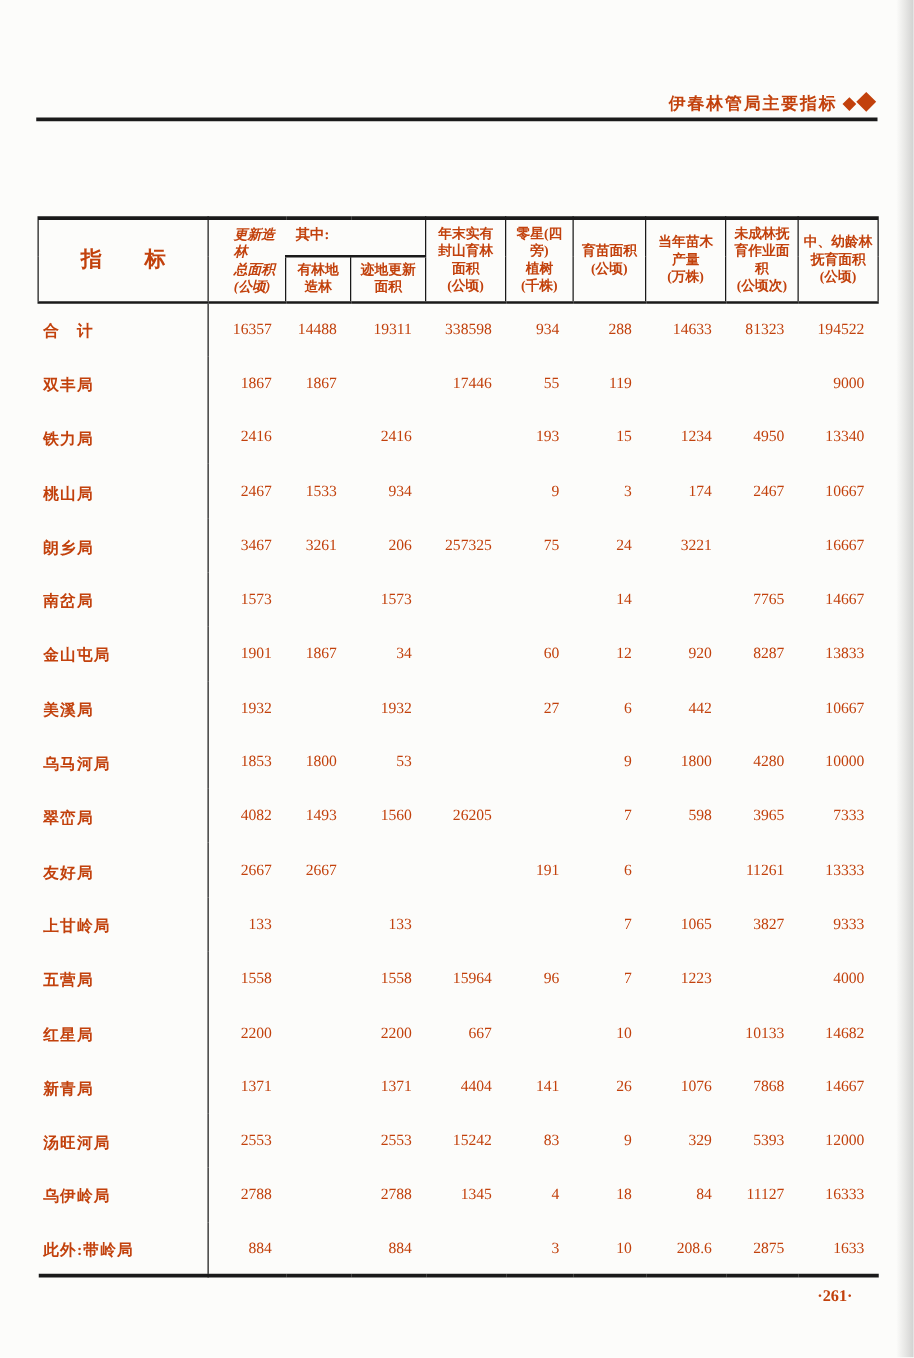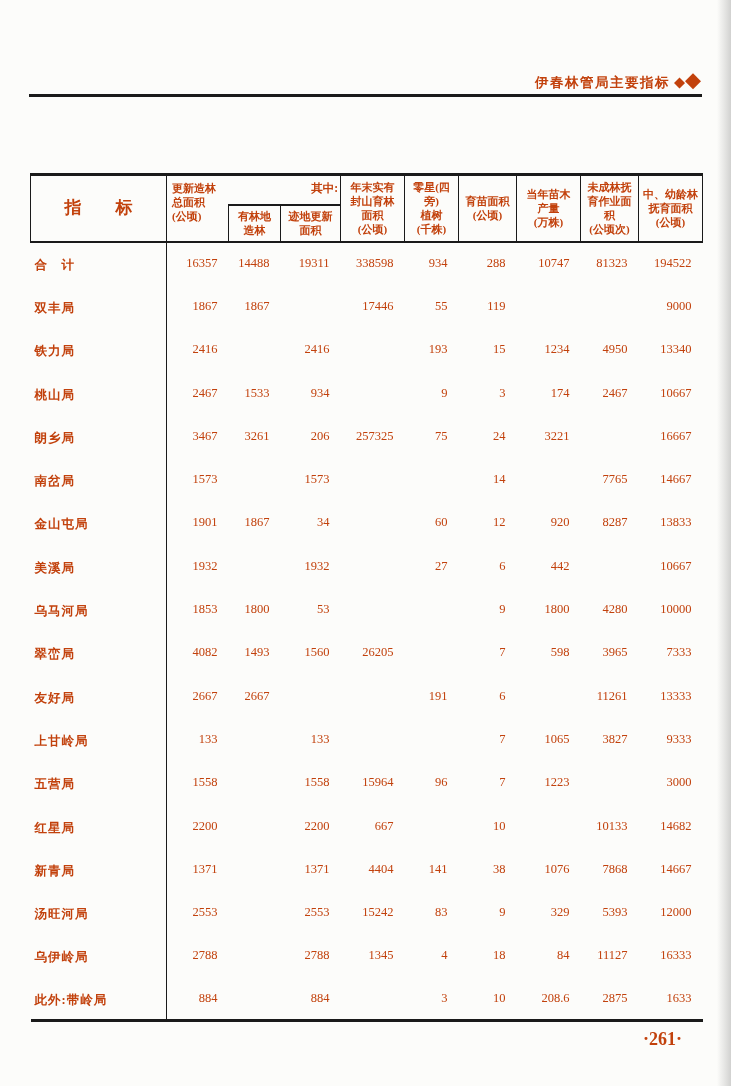--- a/index.html
+++ b/index.html
@@ -48,40 +48,40 @@
     white-space:pre-line;
     border:1px solid #1a1a1a;
     padding:1px 2px;
   }
   thead tr.h1 th { border-bottom-width:2px; }
   th.c-among { border-bottom-width:1px; }
   th.c-sub { border-bottom-width:2px; }
   th.c-ind { font-size:17px; border-bottom-width:2px; }
   th.c-total {
     border-right:none; text-align:left; vertical-align:top;
-    padding-top:5px; padding-left:5px;
+    padding-top:5px; padding-left:20px;font-style:italic;
   }
   th.c-among {
-    border-left:none; text-align:right; vertical-align:top;
+    border-left:none; text-align:left; vertical-align:top;
     padding-top:5px; padding-left:8px; font-size:11.5px;
   }
   tbody td {
     border:none; font-size:12.5px; text-align:right;
     vertical-align:middle; padding:0 11px 0 0;
   }
   tbody td.rowlabel {
     text-align:left; padding:4px 0 0 4px;
     border-right:1.5px solid #1a1a1a;
     font-weight:bold; letter-spacing:1px; font-size:12.5px;
     white-space:nowrap;
   }
   
   .page-number {
     position:absolute; top:1029px; left:30px; width:652px;
-    text-align:right; font-weight:bold; font-size:18px;
+    text-align:right; font-weight:bold; font-size:13px;
   }
   
   .scan-edge {
     position:absolute; top:0; right:0; width:14px; height:1086px;
     background:linear-gradient(to right, rgba(110,110,110,0) 0%, rgba(110,110,110,0.16) 55%, rgba(110,110,110,0.30) 100%);
   }
 </style>
 </head>
 <body>
 
@@ -142,21 +142,21 @@
     </thead>
     <tbody>
         <tr>
           <td class="rowlabel">合　计</td>
           <td>16357</td>
           <td>14488</td>
           <td>19311</td>
           <td>338598</td>
           <td>934</td>
           <td>288</td>
-          <td>10747</td>
+          <td>14633</td>
           <td>81323</td>
           <td>194522</td>
         </tr>
         <tr>
           <td class="rowlabel">双丰局</td>
           <td>1867</td>
           <td>1867</td>
           <td></td>
           <td>17446</td>
           <td>55</td>
@@ -288,42 +288,42 @@
         <tr>
           <td class="rowlabel">五营局</td>
           <td>1558</td>
           <td></td>
           <td>1558</td>
           <td>15964</td>
           <td>96</td>
           <td>7</td>
           <td>1223</td>
           <td></td>
-          <td>3000</td>
+          <td>4000</td>
         </tr>
         <tr>
           <td class="rowlabel">红星局</td>
           <td>2200</td>
           <td></td>
           <td>2200</td>
           <td>667</td>
           <td></td>
           <td>10</td>
           <td></td>
           <td>10133</td>
           <td>14682</td>
         </tr>
         <tr>
           <td class="rowlabel">新青局</td>
           <td>1371</td>
           <td></td>
           <td>1371</td>
           <td>4404</td>
           <td>141</td>
-          <td>38</td>
+          <td>26</td>
           <td>1076</td>
           <td>7868</td>
           <td>14667</td>
         </tr>
         <tr>
           <td class="rowlabel">汤旺河局</td>
           <td>2553</td>
           <td></td>
           <td>2553</td>
           <td>15242</td>

